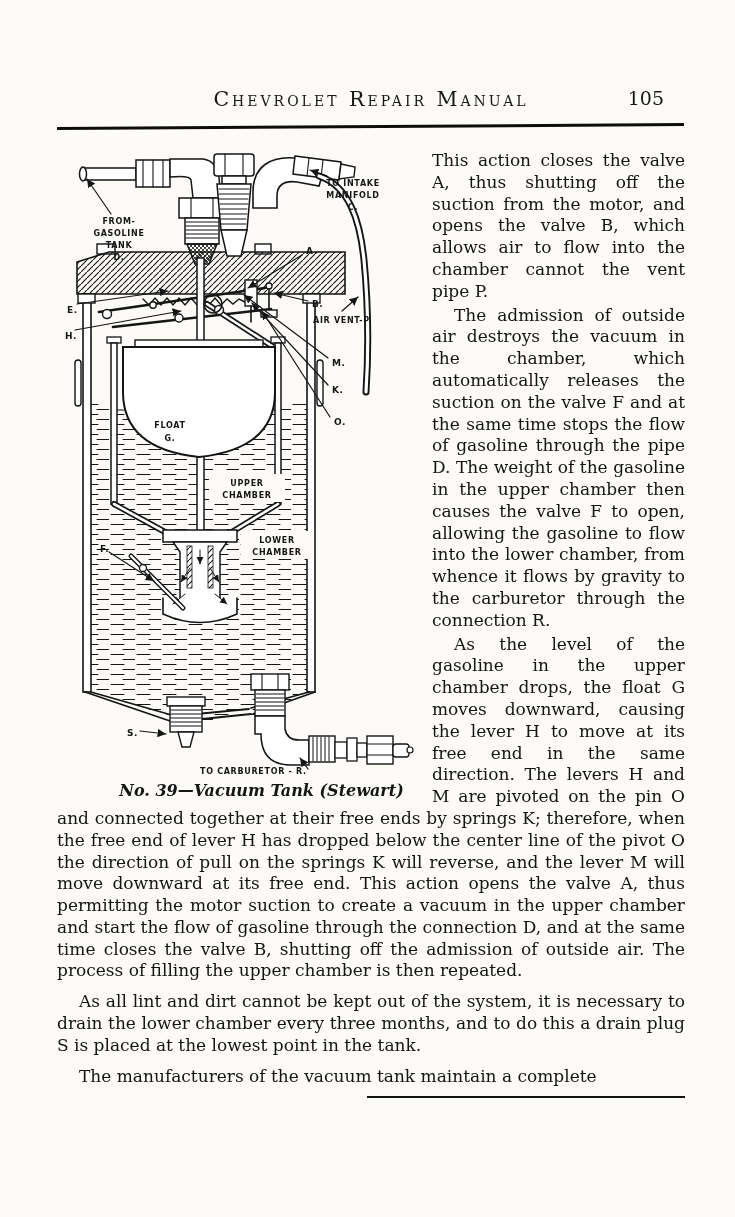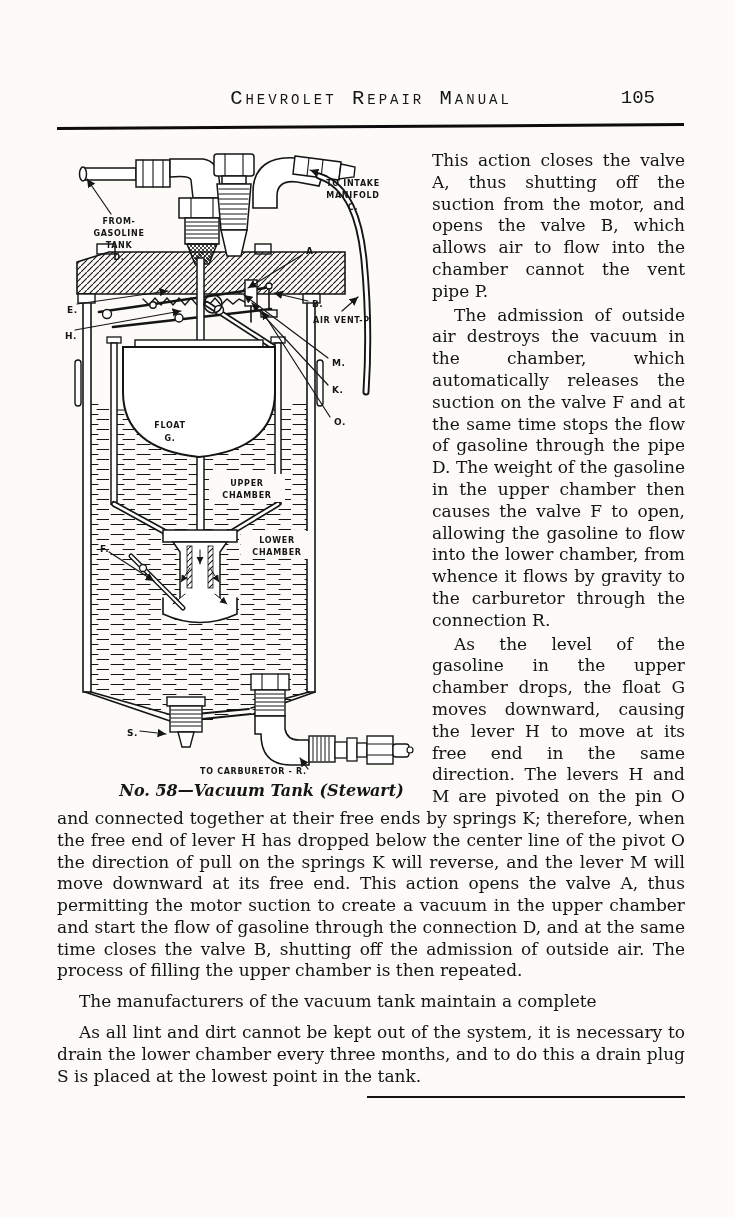--- a/index.html
+++ b/index.html
@@ -2,26 +2,26 @@
 <html><head>
 <meta charset="utf-8">
 <style>
   html,body{margin:0;padding:0;background:#e9e7e2;}
   .page{
     position:relative;width:735px;height:1217px;margin:0 auto;
     background:#fcfbf7;color:#161616;overflow:hidden;
     font-family:"DejaVu Serif","Liberation Serif",serif;
   }
   
-  .header{position:relative;margin:86px 50px 0 57px;height:28px;font-family:Liberation Mono, monospace;}
+  .header{position:relative;margin:86px 50px 0 57px;height:28px;}
   .running-head{
     text-align:center;font-variant:small-caps;letter-spacing:3px;
     font-size:20.5px;line-height:26px;
   }
-  .page-number{position:absolute;right:30px;top:1px;font-size:19px;}
+  .page-number{position:absolute;right:21px;top:1px;font-size:19px;}
   .header-rule{
     margin:11px 51px 0 57px;height:0;border-top:3px solid #0d0d0d;
     transform:rotate(-0.35deg);
   }
   
   .content{margin:22px 50px 0 57px;width:628px;}
   .content p{
     margin:0 0 2px 0;font-size:17px;line-height:21.8px;
     text-align:justify;text-indent:22px;color:#141414;
   }
@@ -248,24 +248,24 @@
           <text class="lbl2" x="10" y="161">E.</text>
           <text class="lbl2" x="8" y="187">H.</text>
           <text class="lbl2" x="275" y="214">M.</text>
           <text class="lbl2" x="275" y="241">K.</text>
           <text class="lbl2" x="277" y="273">O.</text>
           <text class="lbl2" x="43" y="400">F.</text>
           <text class="lbl2" x="70" y="584">S.</text>
           <text class="lbl" x="143" y="622">TO CARBURETOR - R.</text>
         </g>
       </svg>
-      <figcaption>No. 58—Vacuum Tank (Stewart)</figcaption>
+      <figcaption>No. 39—Vacuum Tank (Stewart)</figcaption>
     </figure>
 
     <p class="no-indent">This action closes the valve A, thus shutting off the suction from the motor, and opens the valve B, which allows air to flow into the chamber cannot the vent pipe P.</p>
     <p>The admission of outside air destroys the vacuum in the chamber, which automatically releases the suction on the valve F and at the same time stops the flow of gasoline through the pipe D. The weight of the gasoline in the upper chamber then causes the valve F to open, allowing the gasoline to flow into the lower chamber, from whence it flows by gravity to the carburetor through the connection R.</p>
     <p>As the level of the gasoline in the upper chamber drops, the float G moves downward, causing the lever H to move at its free end in the same direction. The levers H and M are pivoted on the pin O and connected together at their free ends by springs K; therefore, when the free end of lever H has dropped below the center line of the pivot O the direction of pull on the springs K will reverse, and the lever M will move downward at its free end. This action opens the valve A, thus permitting the motor suction to create a vacuum in the upper chamber and start the flow of gasoline through the connection D, and at the same time closes the valve B, shutting off the admission of outside air. The process of filling the upper chamber is then repeated.</p>
+    <p class="space-before">As all lint and dirt cannot be kept out of the system, it is necessary to drain the lower chamber every three months, and to do this a drain plug S is placed at the lowest point in the tank.</p>
     <p class="space-before">The manufacturers of the vacuum tank maintain a complete</p>
-    <p class="space-before">As all lint and dirt cannot be kept out of the system, it is necessary to drain the lower chamber every three months, and to do this a drain plug S is placed at the lowest point in the tank.</p>
 
     <div class="bottom-rule"></div>
   </div>
 </div>
 
 </body></html>

